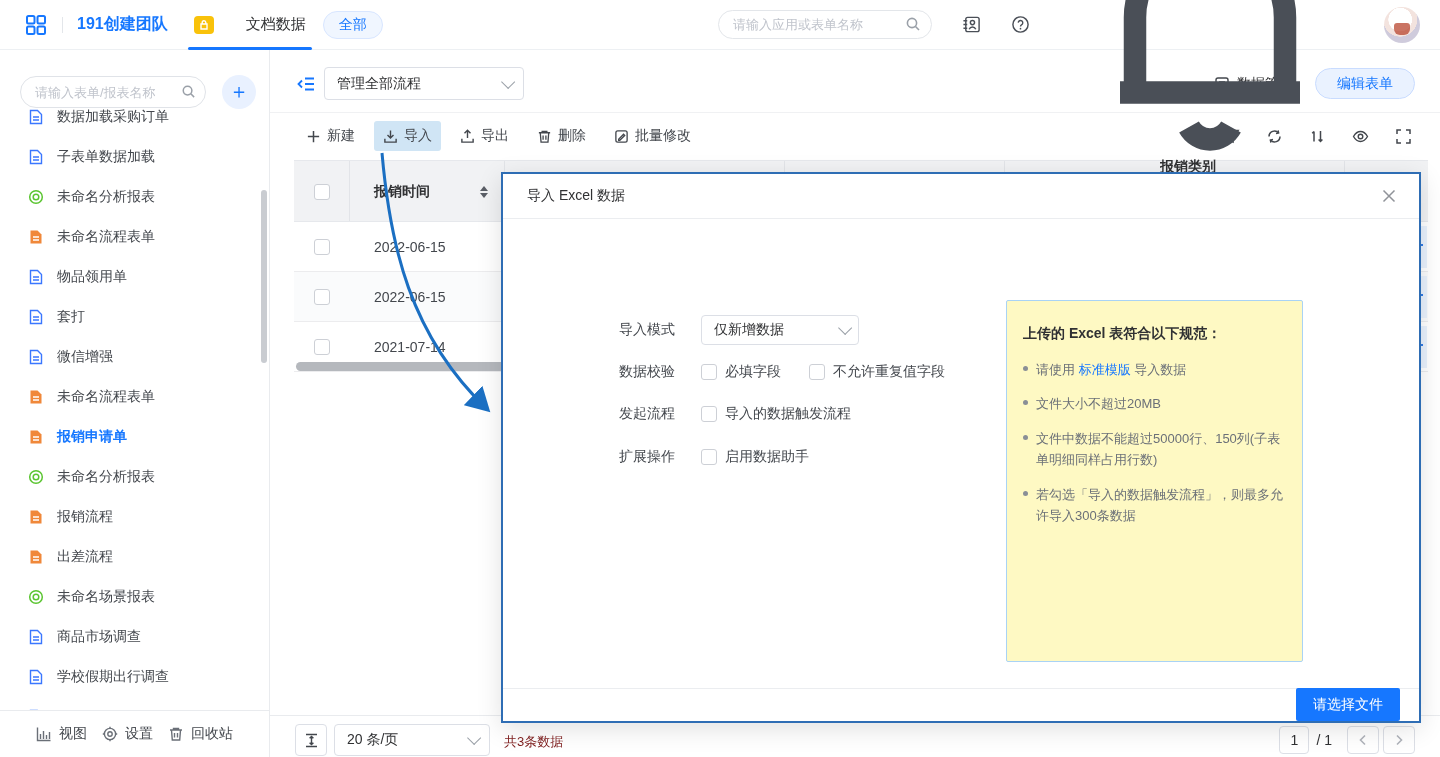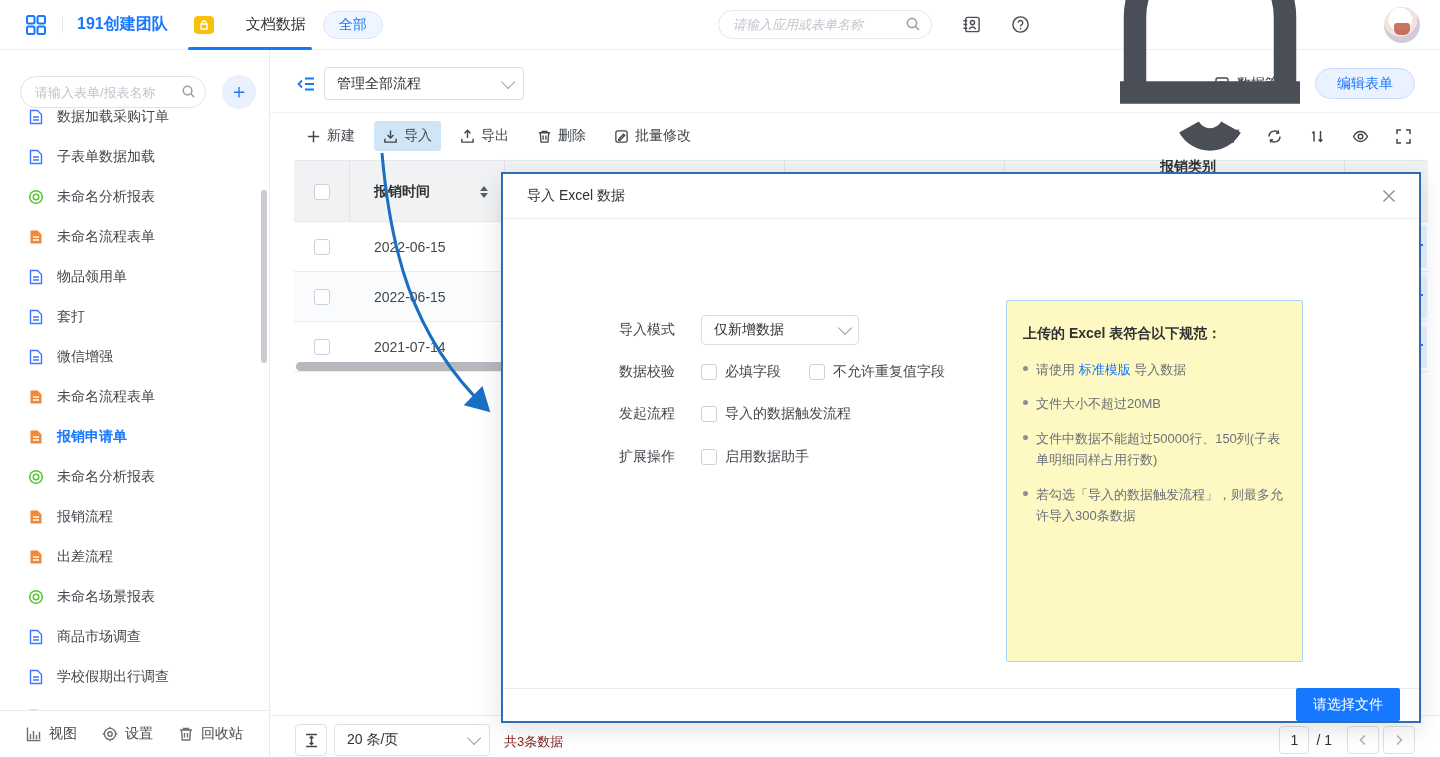--- a/index.html
+++ b/index.html
@@ -16,21 +16,21 @@
   .team-name { color:#1677ff; font-size:16px; font-weight:bold; cursor:pointer; }
   .app-tab { position:relative; display:flex; align-items:center; height:50px; margin-left:26px; cursor:pointer;gap:24px; }
   .folder-ic { width:20px; height:20px; margin-right:8px; }
   .app-tab-label { font-size:15px; color:#303133; }
   .app-tab-underline { position:absolute; left:-6px; right:-6px; bottom:0; height:3px; background:#1677ff; border-radius:2px; }
   .pill-all { margin-left:17px; padding:4px 15px; border:1px solid #d8e6ff; background:#f0f6ff; color:#1677ff;
     border-radius:15px; font-size:14px; cursor:pointer; }
   .h-right { margin-left:auto; display:flex; align-items:center; }
   .h-search { position:relative; width:214px; height:29px; }
   .h-search input { width:100%; height:100%; border:1px solid #e3e6ea; border-radius:15px; padding:0 32px 0 14px;
-    font-size:13px; color:#333; outline:none; font-family:inherit;font-style:italic; }
+    font-size:13px; color:#333; outline:none; font-family:inherit; }
   .h-search input::placeholder { color:#c0c4cc; }
   .h-search .sic { position:absolute; right:11px; top:6px; width:16px; height:16px; color:#9aa0a8; }
   .h-ic { width:19px; height:19px; color:#4a4f57; margin-left:30px; position:relative; cursor:pointer; }
   .bell-wrap { position:relative; margin-left:30px; cursor:pointer; }
   .bell-wrap .h-ic { margin-left:0; }
   .avatar { width:36px; height:36px; border-radius:50%; margin-left:24px; cursor:pointer;
     background:radial-gradient(circle at 45% 35%, #fff 0 38%, #f3e3de 39% 55%, #cfcbdc 56% 100%); position:relative; overflow:hidden; }
   .avatar::after { content:""; position:absolute; left:10px; top:16px; width:16px; height:12px;
     background:#b8452f; border-radius:3px 3px 6px 6px; opacity:.75; }
 
@@ -50,21 +50,21 @@
     font-size:20px; line-height:32px; text-align:center; cursor:pointer; }
   .sb-list { position:absolute; left:0; right:0; top:57px; bottom:47px; overflow:hidden; }
   .sb-item { display:flex; align-items:center; height:40px; padding-left:28px; cursor:pointer; font-size:14px; color:#43474d; }
   .sb-item .ic { width:16px; height:16px; margin-right:13px; flex:none; }
   .sb-item.selected { position:relative; color:#1677ff; font-weight:bold; }
   .sb-item.selected::before { content:""; position:absolute; left:8px; right:8px; top:2px; bottom:2px;
     background:#e9f2ff; border-radius:4px; z-index:-1; }
   .sb-item.first { margin-top:-10px; }
   .sb-thumb { position:absolute; right:2px; top:140px; width:6px; height:173px; border-radius:3px; background:#c9ccd1; }
   .sb-footer { position:absolute; left:0; right:0; bottom:0; height:47px; border-top:1px solid #e9ebee;
-    display:flex; align-items:center; justify-content:space-between; padding:0 26px; background:#fff; }
+    display:flex; align-items:center; justify-content:space-between; padding:0 36px; background:#fff; }
   .sb-f-item { display:flex; align-items:center; font-size:14px; color:#43474d; cursor:pointer; }
   .sb-f-item .ic { width:16px; height:16px; margin-right:7px; color:#6a6f77; }
 
   
   .collapse-btn { position:absolute; left:27px; top:25px; width:18px; height:18px; color:#1677ff; cursor:pointer; }
   .flow-select { position:absolute; left:54px; top:17px; width:200px; height:33px; border:1px solid #dcdfe6;
     border-radius:4px; display:flex; align-items:center; padding:0 12px; cursor:pointer; background:#fff; }
   .flow-select .val { flex:1; font-size:14px; color:#303133; }
   .chev { width:10px; height:10px; border-right:1.5px solid #9aa0a8; border-bottom:1.5px solid #9aa0a8;
     transform:rotate(45deg) translateY(-3px); flex:none; }

